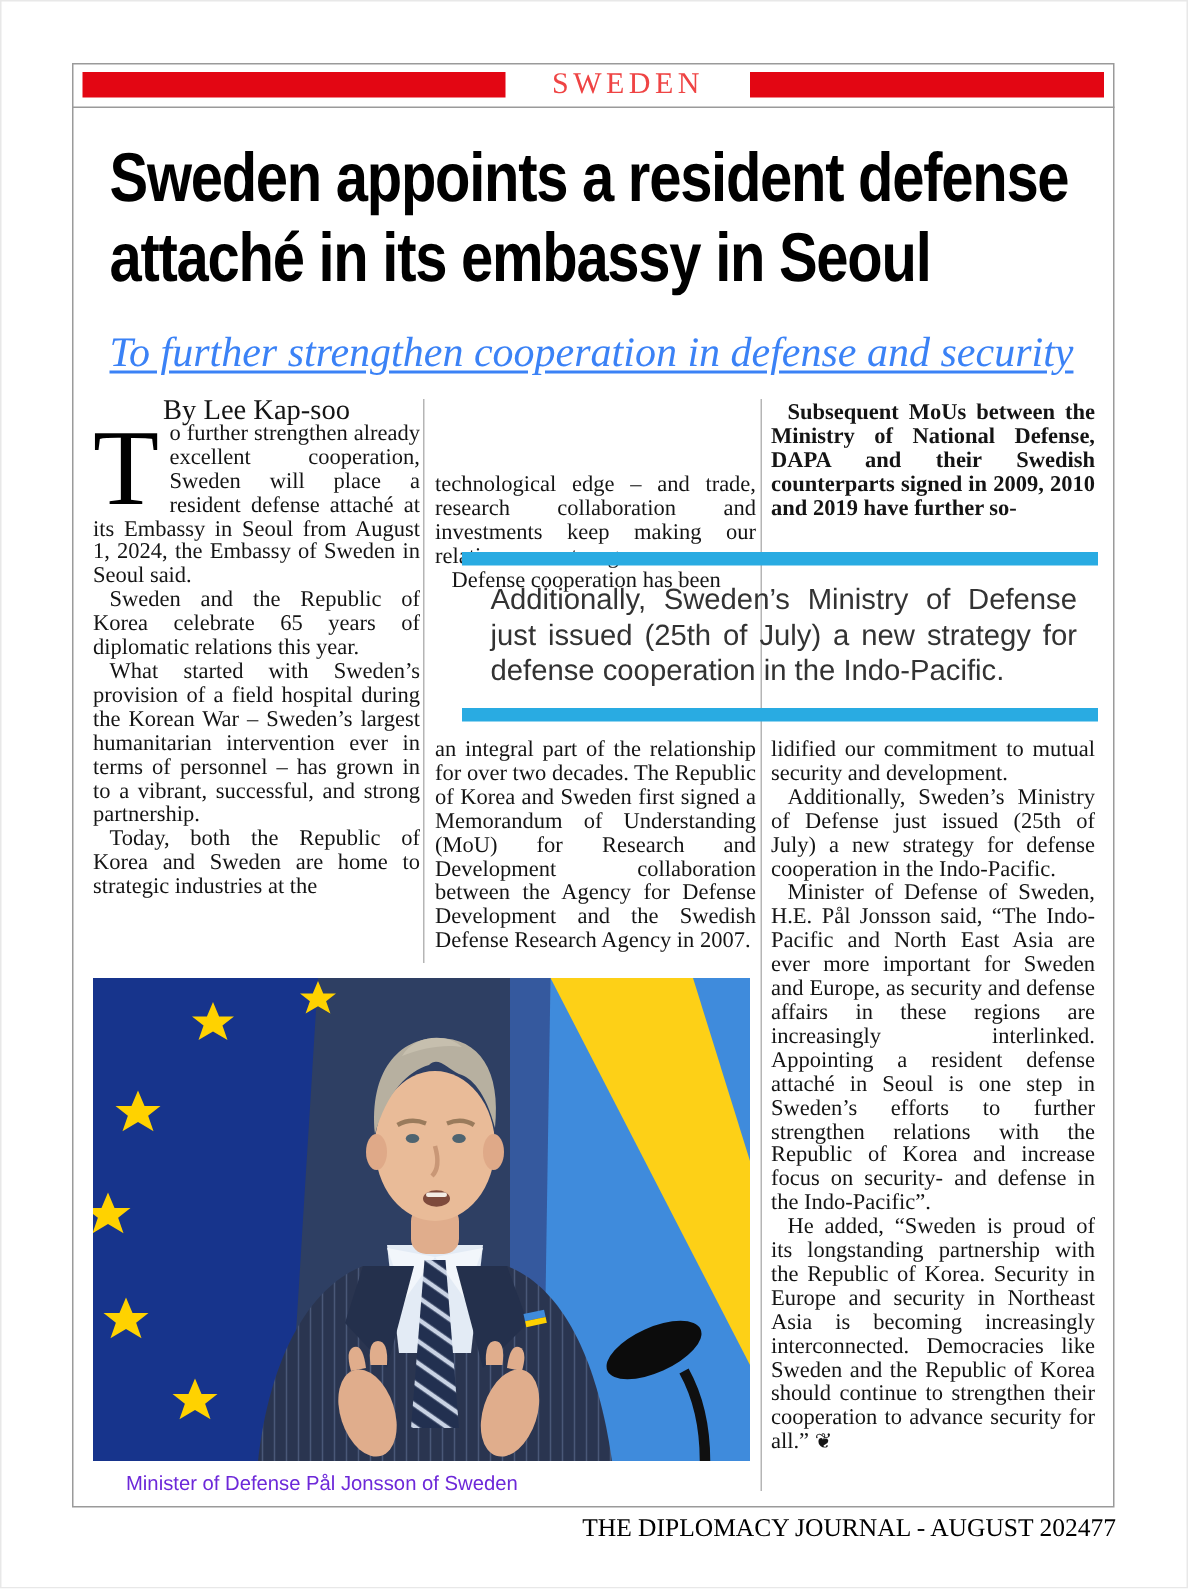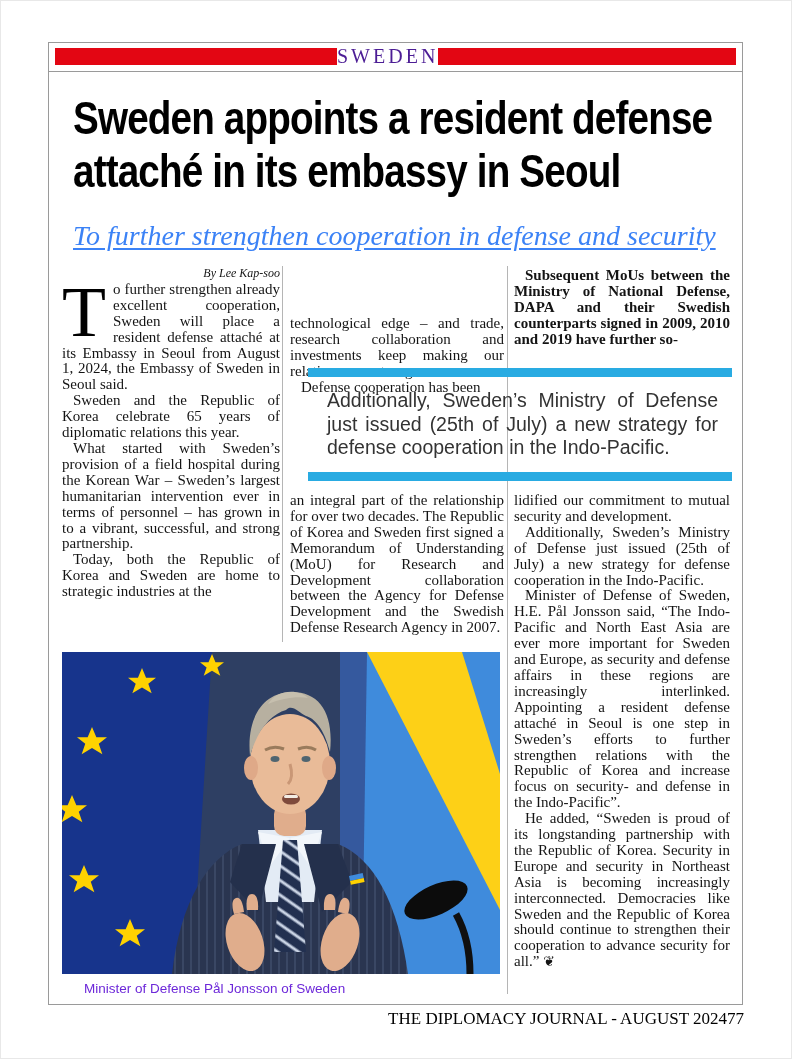--- a/index.html
+++ b/index.html
@@ -6,38 +6,38 @@
   .sheet{position:relative;width:792px;height:1059px;background:#ffffff;overflow:hidden;
          font-family:"Liberation Serif",serif;color:#111;box-shadow:inset 0 0 0 1px #e8e8e8;}
   
   .frame{position:absolute;left:48px;top:42px;width:695px;height:963px;border:1px solid #9a9a9a;box-sizing:border-box;}
   
   .kicker{position:absolute;left:48px;top:42px;width:695px;height:30px;border-bottom:1px solid #9a9a9a;
           box-sizing:border-box;display:flex;align-items:center;padding:0 7px;}
   .kbar{height:17px;background:#e30613;}
   .kbar.left{width:282px;}
   .kbar.right{flex:1;}
-  .klabel{font-size:20px;letter-spacing:3px;padding:0 0;color:#4c1d95;white-space:nowrap;}
+  .klabel{font-size:20px;letter-spacing:3px;padding:0 31px;color:#ef4444;white-space:nowrap;}
   
   .headline{position:absolute;left:73px;top:92px;}
   .hline{font-family:"Liberation Sans",sans-serif;font-weight:bold;font-size:46px;line-height:53px;
          letter-spacing:-1px;white-space:nowrap;transform:scaleX(0.84);transform-origin:0 50%;color:#000;}
   
   .subhead{position:absolute;left:73px;top:220px;font-style:italic;font-size:28px;
            text-decoration:underline;text-underline-offset:3px;color:#3b82f6;white-space:nowrap;}
   
   .col{position:absolute;font-size:15px;line-height:15.9px;text-align:justify;color:#141414;}
   .col p{margin:0;hyphens:auto;-webkit-hyphens:auto;}
   .col p.ind{text-indent:11px;}
   .col1{left:62px;top:266px;width:218px;}
   .col2a{left:290px;top:268px;width:214px;margin-top:48px;}
   .col2b{left:290px;top:493px;width:214px;}
   .col3a{left:514px;top:268px;width:216px;font-weight:bold;}
   .col3b{left:514px;top:493px;width:216px;}
-  .byline{font-style:italic;font-size:12px;margin:0 0 13px 0;text-align:right;}
+  .byline{font-size:19px;margin:0 0 13px 0;text-align:center;}
   .dropcap{float:left;font-size:72px;line-height:54px;padding:3px 7px 0 0;color:#000;}
   .vrule{position:absolute;width:1px;background:#b5b5b5;}
   .vrule.r1{left:282px;top:266px;height:376px;}
   .vrule.r2{left:507px;top:266px;height:728px;}
   
   .pullquote{position:absolute;left:308px;top:368px;width:424px;}
   .pqbar{height:9px;background:#29abe2;}
   .pqtext{font-family:"Liberation Sans",sans-serif;font-size:19.5px;line-height:23.5px;color:#333;
           padding:12px 14px 12px 19px;text-align:justify;}
   

